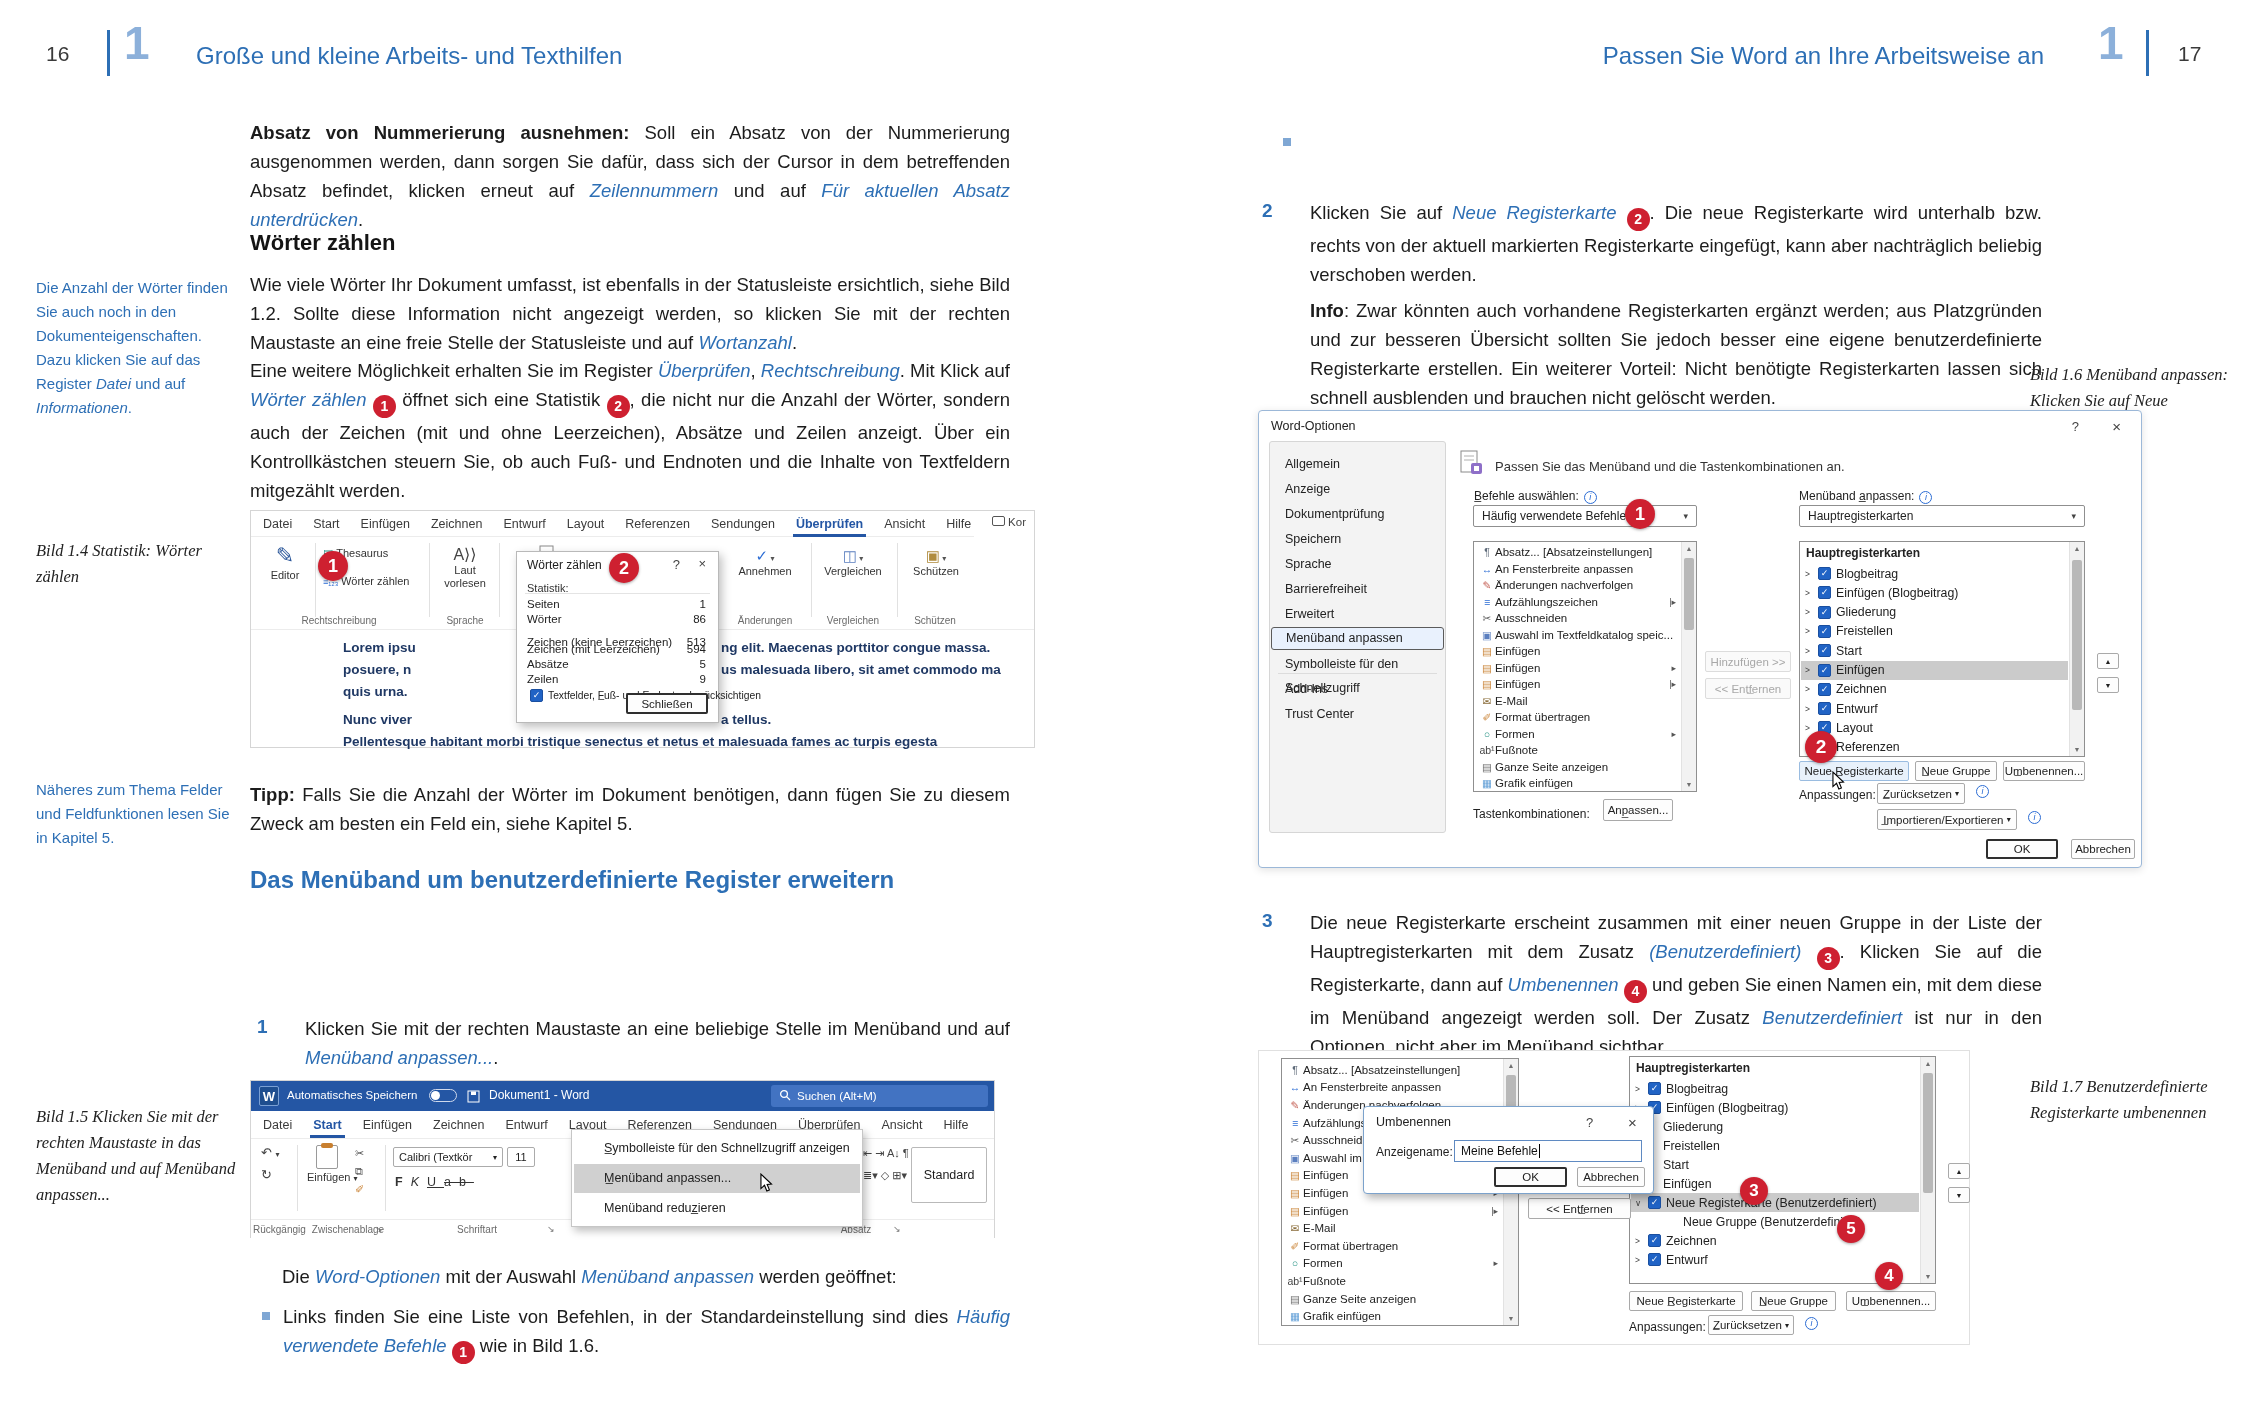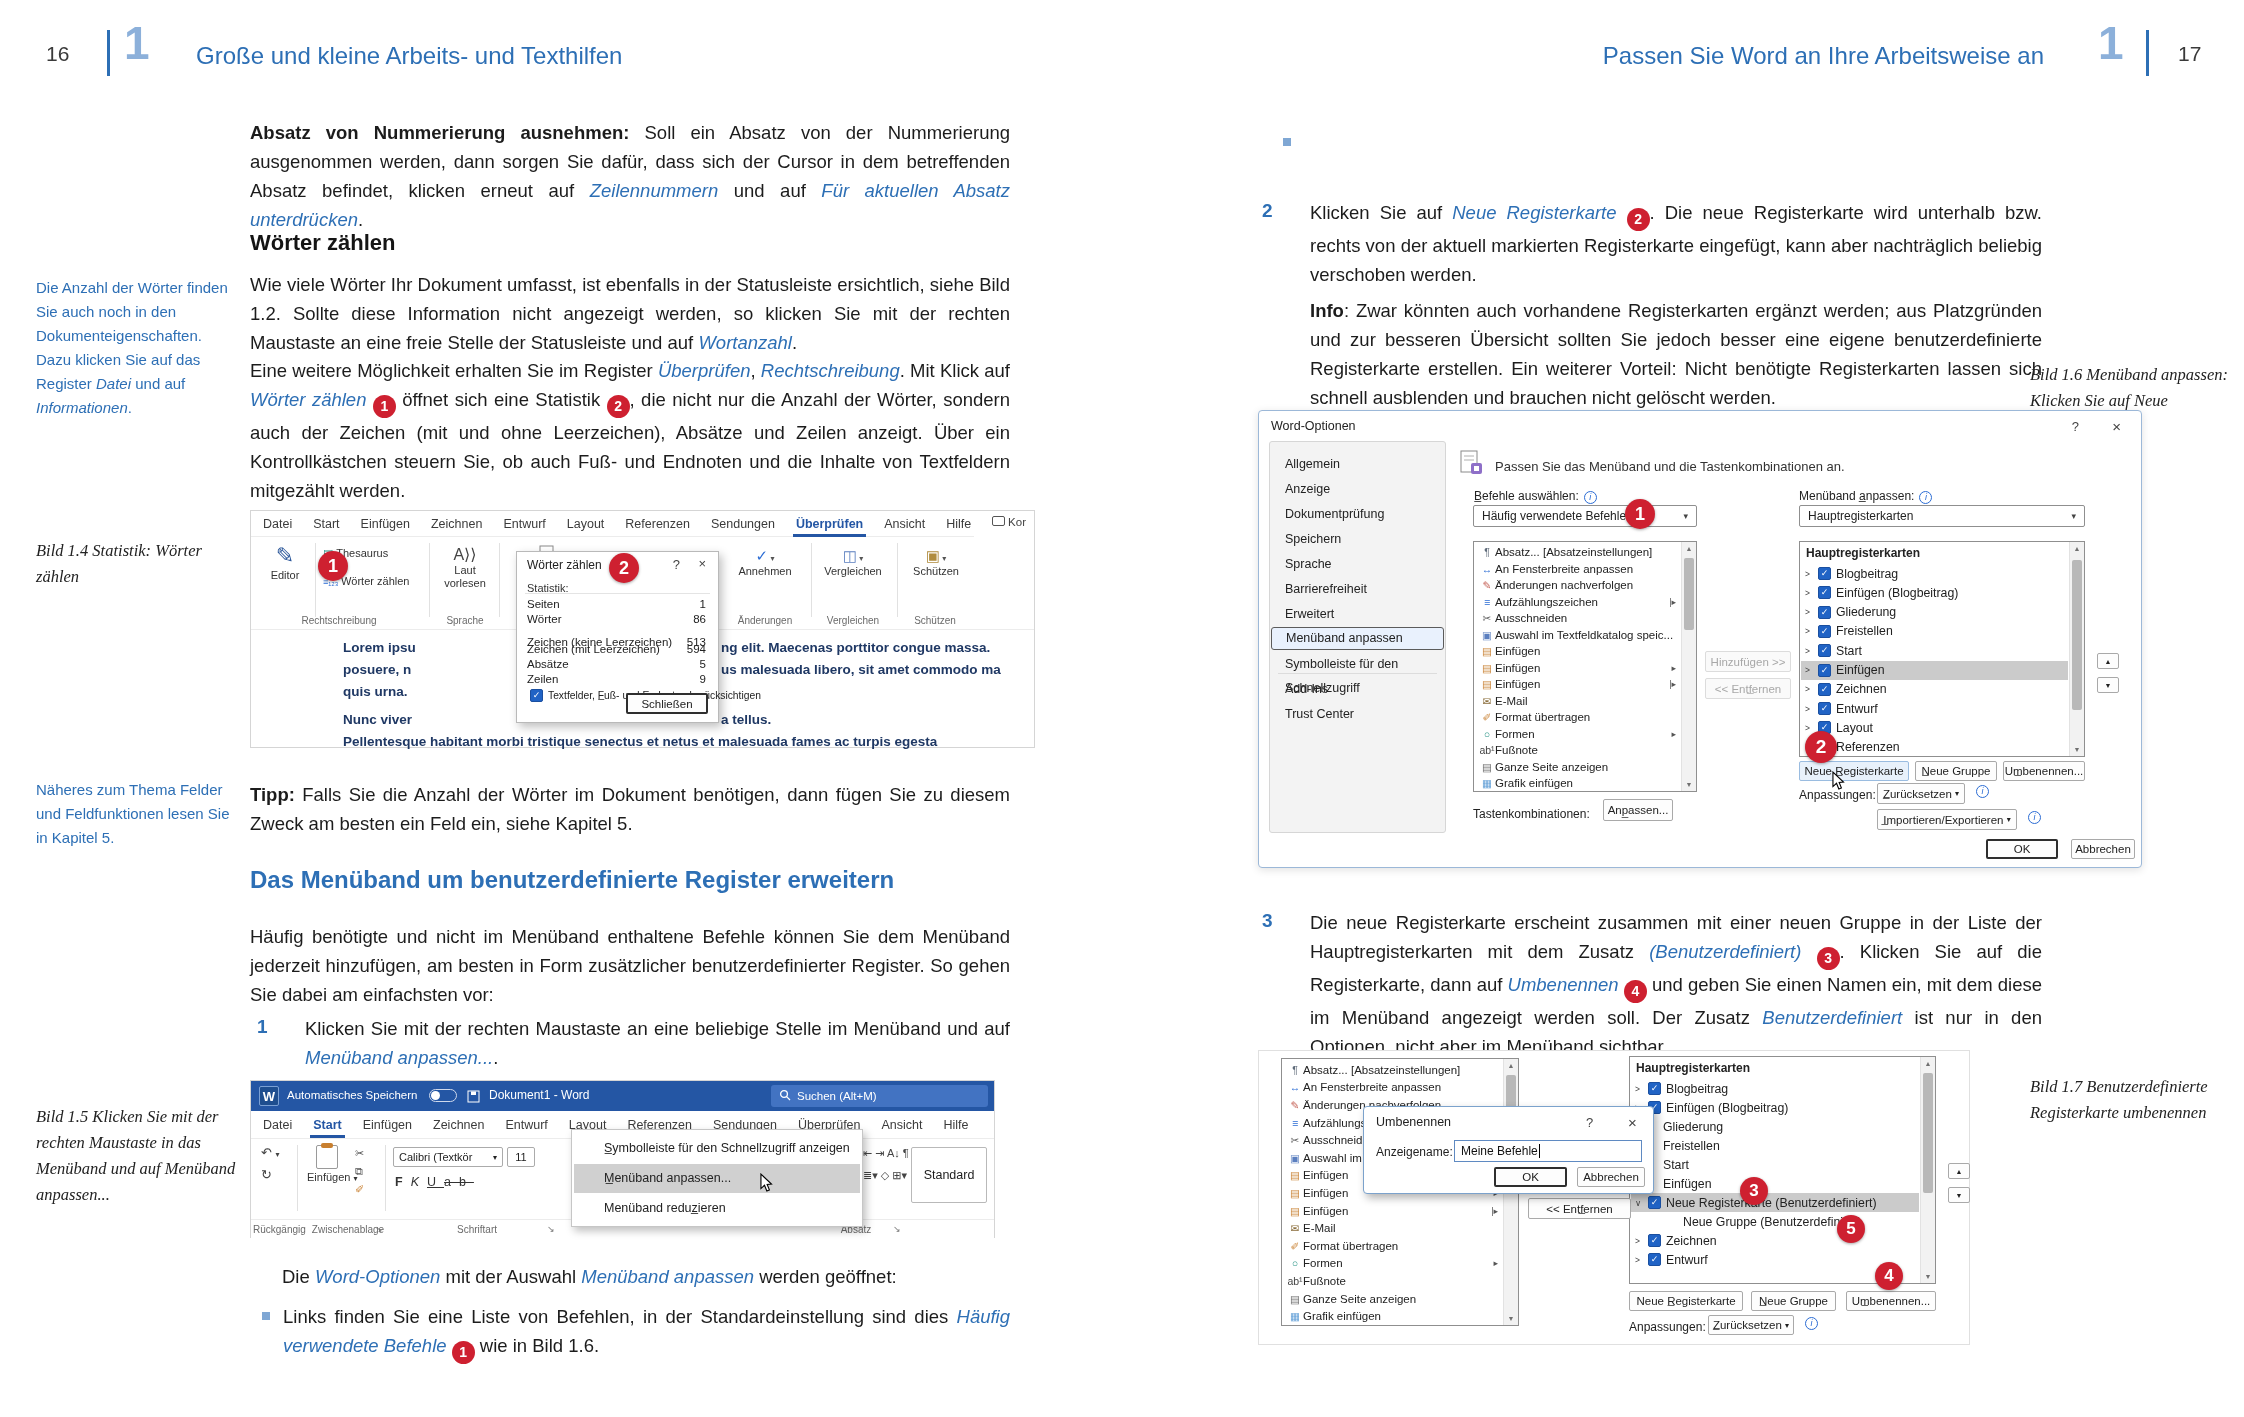--- a/index.html
+++ b/index.html
@@ -89,21 +89,20 @@
   <div class="abs fig-caption" style="left:36px;top:510px;width:175px;">Bild 1.4 Statistik: Wörter zählen</div>
   <div class="abs margin-note" style="left:36px;top:778px;width:196px;">Näheres zum Thema Felder und Feldfunktionen lesen Sie in Kapitel 5.</div>
   <div class="abs fig-caption" style="left:36px;top:1076px;width:200px;">Bild 1.5 Klicken Sie mit der rechten Maustaste in das Menüband und auf Menüband anpassen...</div>
 
   <div class="abs body-text" style="left:250px;top:118px;width:760px;"><span class="seg-b">Absatz von Nummerierung ausnehmen: </span><span class="">Soll ein Absatz von der Nummerierung ausgenommen werden, dann sorgen Sie dafür, dass sich der Cursor in dem betreffenden Absatz befindet, klicken erneut auf </span><span class="seg-bi">Zeilennummern</span><span class=""> und auf </span><span class="seg-bi">Für aktuellen Absatz unterdrücken</span><span class="">.</span></div>
   <div class="abs sub-heading" style="left:250px;top:230px;">Wörter zählen</div>
   <div class="abs body-text" style="left:250px;top:270px;width:760px;"><span class="">Wie viele Wörter Ihr Dokument umfasst, ist ebenfalls in der Statusleiste ersichtlich, siehe Bild 1.2. Sollte diese Information nicht angezeigt werden, so klicken Sie mit der rechten Maustaste an eine freie Stelle der Statusleiste und auf </span><span class="seg-bi">Wortanzahl</span><span class="">.</span></div>
   <div class="abs body-text" style="left:250px;top:356px;width:760px;"><span class="">Eine weitere Möglichkeit erhalten Sie im Register </span><span class="seg-bi">Überprüfen</span><span class="">, </span><span class="seg-bi">Rechtschreibung</span><span class="">. Mit Klick auf </span><span class="seg-bi">Wörter zählen</span><span class=""> </span><span class="badge">1</span><span class=""> öffnet sich eine Statistik </span><span class="badge">2</span><span class="">, die nicht nur die Anzahl der Wörter, sondern auch der Zeichen (mit und ohne Leerzeichen), Absätze und Zeilen anzeigt. Über ein Kontrollkästchen steuern Sie, ob auch Fuß- und Endnoten und die Inhalte von Textfeldern mitgezählt werden.</span></div>
   <div class="abs body-text" style="left:250px;top:780px;width:760px;"><span class="seg-b">Tipp: </span><span class="">Falls Sie die Anzahl der Wörter im Dokument benötigen, dann fügen Sie zu diesem Zweck am besten ein Feld ein, siehe Kapitel 5.</span></div>
   <div class="abs sec-heading" style="left:250px;top:866px;">Das Menüband um benutzerdefinierte Register erweitern</div>
-  <div class="abs body-text" style="left:250px;top:922px;width:760px;"><span class="">Häufig benötigte und nicht im Menüband enthaltene Befehle können Sie dem Menüband jederzeit hinzufügen, am besten in Form zusätzlicher benutzerdefinierter Register. So gehen Sie dabei am einfachsten vor:</span></div>
   <div class="abs step-num" style="left:257px;top:1016px;">1</div>
   <div class="abs body-text" style="left:282px;top:1262px;width:728px;"><span class="">Die </span><span class="seg-bi">Word-Optionen</span><span class=""> mit der Auswahl </span><span class="seg-bi">Menüband anpassen</span><span class=""> werden geöffnet:</span></div>
   <div class="abs body-text" style="left:305px;top:1014px;width:705px;"><span class="">Klicken Sie mit der rechten Maustaste an eine beliebige Stelle im Menüband und auf </span><span class="seg-bi">Menüband anpassen...</span><span class="">.</span></div>
   <div class="abs bullet-sq" style="left:262px;top:1312px;"></div>
   <div class="abs body-text" style="left:283px;top:1302px;width:727px;"><span class="">Links finden Sie eine Liste von Befehlen, in der Standardeinstellung sind dies </span><span class="seg-bi">Häufig verwendete Befehle</span><span class=""> </span><span class="badge">1</span><span class=""> wie in Bild 1.6.</span></div>
 
   <div class="abs bullet-sq" style="left:1283px;top:138px;"></div>
   <div class="abs step-num" style="left:1262px;top:200px;">2</div>
   <div class="abs body-text" style="left:1310px;top:198px;width:732px;"><span class="">Klicken Sie auf </span><span class="seg-bi">Neue Registerkarte</span><span class=""> </span><span class="badge">2</span><span class="">. Die neue Registerkarte wird unterhalb bzw. rechts von der aktuell markierten Registerkarte eingefügt, kann aber nachträglich beliebig verschoben werden.</span></div>
   <div class="abs body-text" style="left:1310px;top:296px;width:732px;"><span class="seg-b">Info</span><span class="">: Zwar könnten auch vorhandene Registerkarten ergänzt werden; aus Platzgründen und zur besseren Übersicht sollten Sie jedoch besser eine eigene benutzerdefinierte Registerkarte erstellen. Ein weiterer Vorteil: Nicht benötigte Registerkarten lassen sich schnell ausblenden und brauchen nicht gelöscht werden.</span></div>

